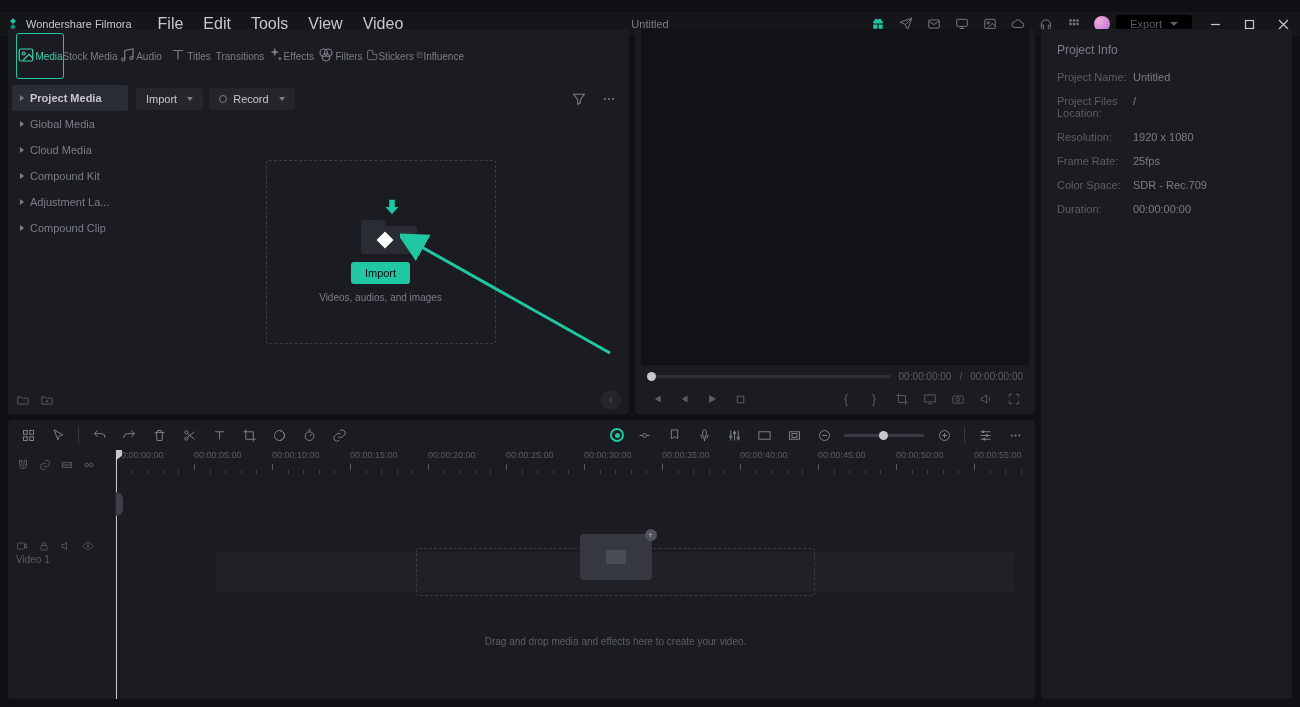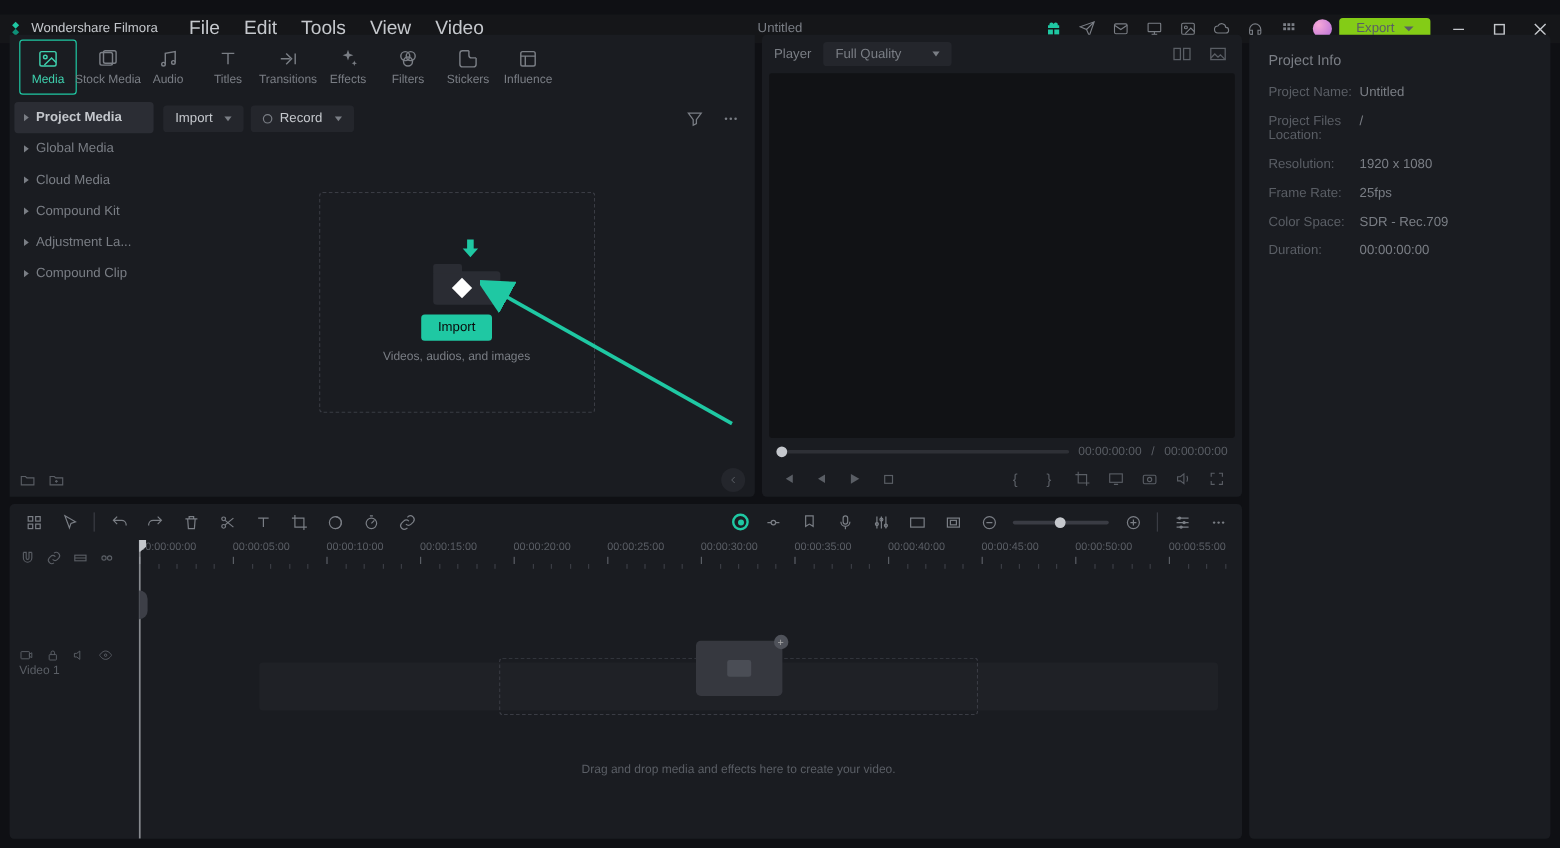--- a/index.html
+++ b/index.html
@@ -35,35 +35,35 @@
   }
   .titlebar .logo{width:14px;height:14px;margin-right:6px;display:flex;align-items:center;}
   .titlebar .appname{color:var(--text-main);font-size:11px;}
   .menubar{display:flex;gap:4px;margin-left:18px;}
   .menu-item{padding:3px 8px;color:var(--text-main);font-size:16px;cursor:default;}
   .titlebar .doc{position:absolute;left:50%;transform:translateX(-50%);color:var(--text-dim);font-size:11px;}
   .titlebar .right{position:absolute;right:0;display:flex;align-items:center;height:100%;}
   .tb-ico{width:28px;height:24px;display:flex;align-items:center;justify-content:center;color:var(--text-dim);}
   .tb-ico svg{width:14px;height:14px;}
   .avatar{width:16px;height:16px;border-radius:50%;background:radial-gradient(circle at 30% 30%,#f7a8d8,#b46dd8);margin:0 6px;}
-  .export-btn{background:#84cc16;color:var(--text-dimmer);padding:3px 14px;border-radius:3px;font-size:11px;display:flex;align-items:center;gap:8px;margin-right:6px;}
+  .export-btn{background:#000000;color:var(--text-dimmer);padding:3px 14px;border-radius:3px;font-size:11px;display:flex;align-items:center;gap:8px;margin-right:6px;}
   .export-btn::after{content:"";width:0;height:0;border-left:4px solid transparent;border-right:4px solid transparent;border-top:4px solid var(--text-dimmer);}
   .win-btn{width:34px;height:24px;display:flex;align-items:center;justify-content:center;color:var(--text-main);}
   
   .main{
     position:absolute;top:var(--topbar-h);left:0;right:0;bottom:0;
     display:grid;
     grid-template-columns:632px 406px 262px;
     grid-template-rows:393px 1fr;
     gap:0;
   }
   
   .media-panel{grid-column:1;grid-row:1;background:var(--bg-panel);border-radius:0 0 4px 0;display:flex;flex-direction:column;position:relative;margin:5px 3px 3px 8px;}
   .tabs{display:flex;padding:4px 8px 2px 8px;gap:2px;}
-  .tab{display:flex;flex-direction:column;align-items:center;justify-content:center;width:48px;height:46px;color:var(--text-dim);border-radius:3px;}
+  .tab{display:flex;flex-direction:row;align-items:center;justify-content:center;width:48px;height:46px;color:var(--text-dim);border-radius:3px;}
   .tab.active{border:1.5px solid var(--accent);color:var(--accent2);}
   .tab svg{width:18px;height:18px;margin-bottom:3px;}
   .tab-label{font-size:10px;white-space:nowrap;}
   .media-body{flex:1;display:flex;min-height:0;}
   .media-sidebar{width:124px;padding:4px 4px;}
   .ms-item{display:flex;align-items:center;gap:6px;padding:7px 8px;color:var(--text-dim);border-radius:3px;font-size:11px;overflow:hidden;white-space:nowrap;text-overflow:ellipsis;}
   .ms-item.active{background:#2b2d34;color:var(--text-main);font-weight:600;}
   .ms-caret{width:0;height:0;border-top:3px solid transparent;border-bottom:3px solid transparent;border-left:4px solid var(--text-dim);flex-shrink:0;}
   .media-content{flex:1;display:flex;flex-direction:column;}
   .mc-toolbar{display:flex;align-items:center;padding:6px 8px 6px 4px;gap:6px;}
@@ -399,39 +399,20 @@
         </span>
       <span class="mf-r">
           <svg width="10" height="10" viewBox="0 0 24 24" fill="none" stroke="currentColor" stroke-width="2">
             <path d="M15 6l-6 6 6 6"></path>
           </svg>
         </span>
     </div>
   </div>
 
   <div class="player-panel">
-    <div class="player-top">
-      <span class="player-label">Player</span>
-      <span class="player-select">
-          <span>Full Quality</span>
-        </span>
-      <span class="sp"></span>
-      <span class="pt-ico">
-          <svg width="16" height="14" viewBox="0 0 24 20" fill="none" stroke="currentColor" stroke-width="1.6">
-            <rect x="2" y="3" width="8" height="14"></rect>
-            <rect x="14" y="3" width="8" height="14"></rect>
-          </svg>
-        </span>
-      <span class="pt-ico">
-          <svg width="16" height="14" viewBox="0 0 24 20" fill="none" stroke="currentColor" stroke-width="1.6">
-            <rect x="3" y="3" width="18" height="14"></rect>
-            <path d="M3 15l5-5 4 4 3-3 6 6"></path>
-          </svg>
-        </span>
-    </div>
     <div class="player-view"></div>
     <div class="player-scrub">
       <div class="scrub-track"></div>
       <span class="time">00:00:00:00</span>
       <span class="time-sep">/</span>
       <span class="time">00:00:00:00</span>
     </div>
     <div class="player-ctrl">
       <span class="pc-ico">
           <svg width="14" height="14" viewBox="0 0 24 24" fill="currentColor">

